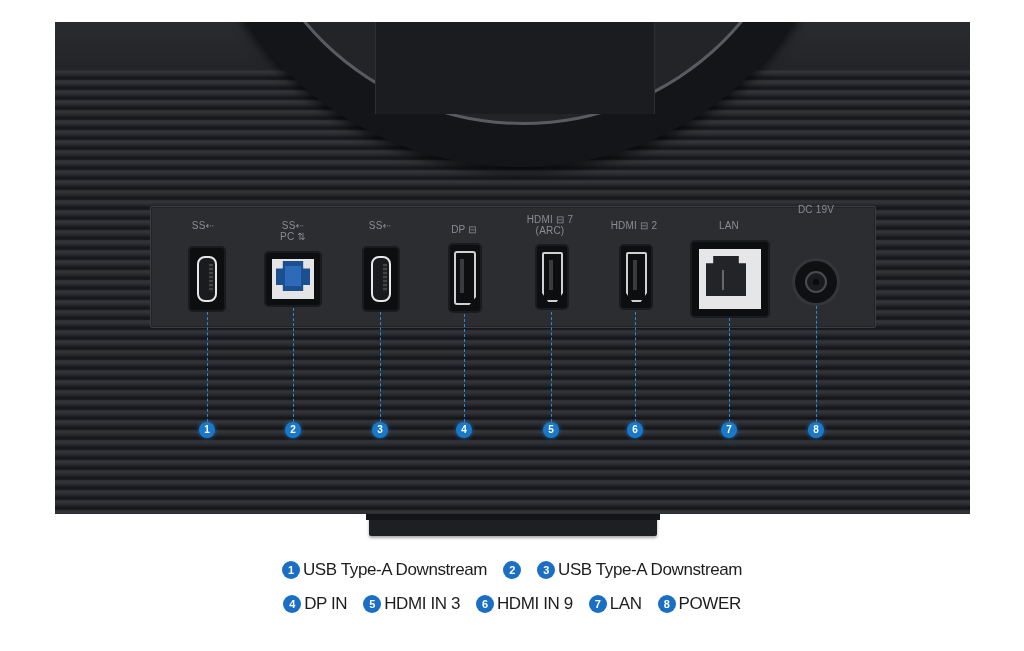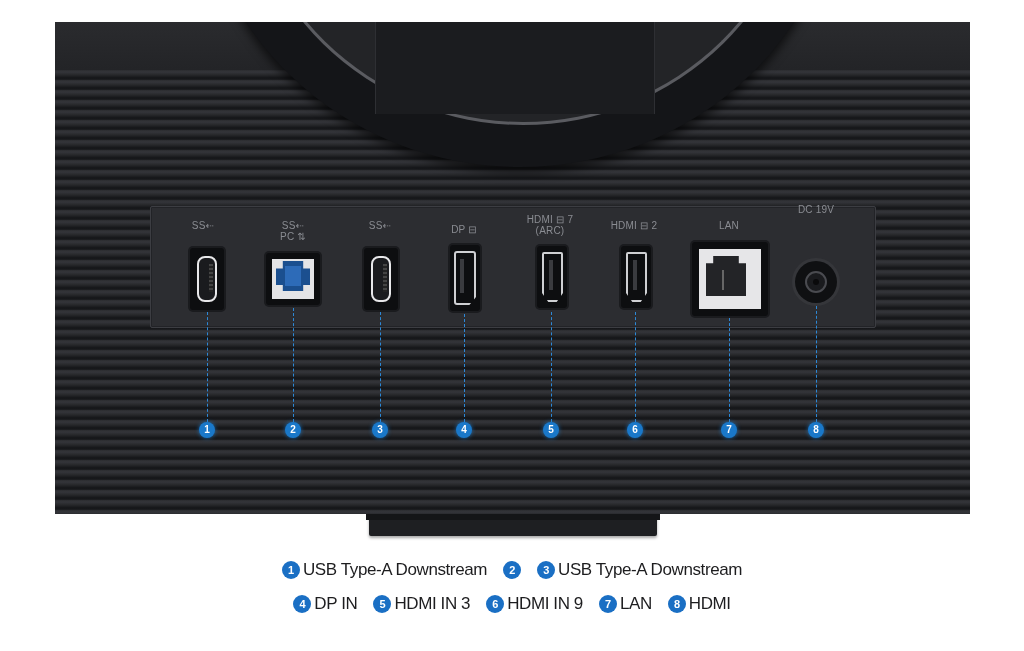--- a/index.html
+++ b/index.html
@@ -251,15 +251,15 @@
   <div class="legend-item">
     <span class="legend-badge">6</span>
     <span>HDMI IN 9</span>
   </div>
   <div class="legend-item">
     <span class="legend-badge">7</span>
     <span>LAN</span>
   </div>
   <div class="legend-item">
     <span class="legend-badge">8</span>
-    <span>HDMI</span>
+    <span>POWER</span>
   </div>
 </div>
 
 </body></html>

